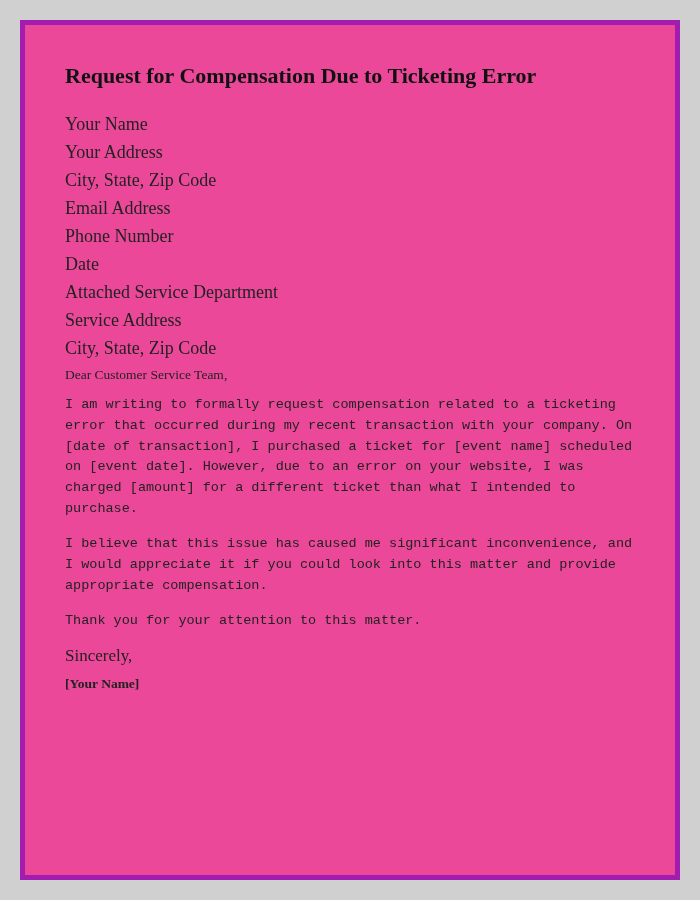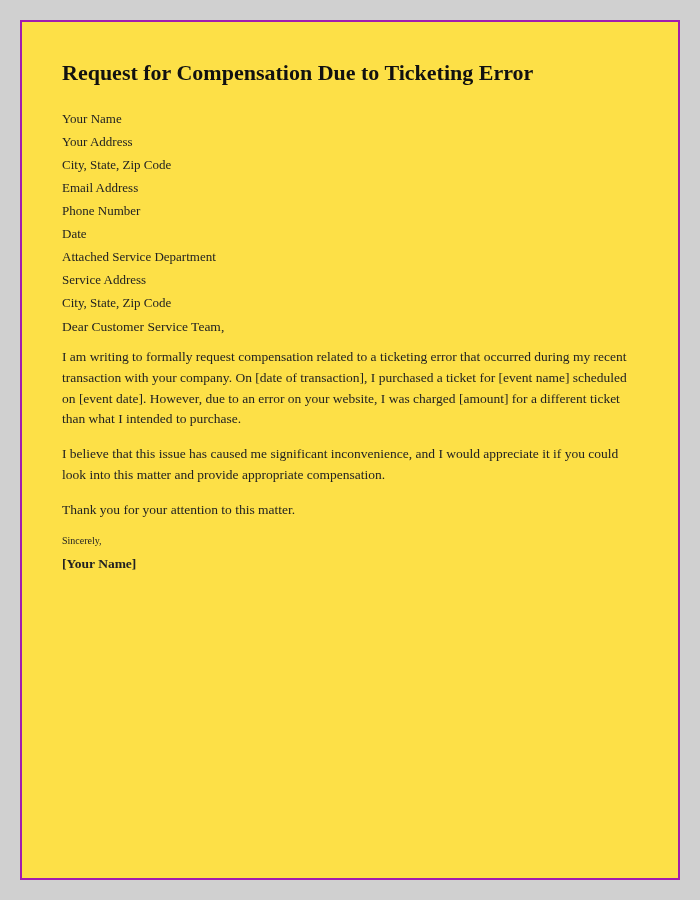--- a/index.html
+++ b/index.html
@@ -14,65 +14,65 @@
       justify-content: center;
       align-items: center;
       width: 700px;
       min-height: 900px;
       font-family: Georgia, 'Times New Roman', serif;
     }
 
     .page-wrapper {
       width: 660px;
       min-height: 860px;
-      background: #fde047;
-      border: 2px solid #a21caf;
+      background: #ec4899;
+      border: 5px solid #a21caf;
       padding: 36px 40px 40px 40px;
       margin: 20px auto;
     }
 
     .letter-title {
       font-size: 22px;
       font-weight: bold;
       font-family: Georgia, 'Times New Roman', serif;
       margin-bottom: 24px;
       line-height: 1.35;
       color: #111111;
     }
 
     .address-block {
       margin-bottom: 0;
     }
 
     .address-line {
-      font-size: 13px;
+      font-size: 18px;
       color: #222222;
       line-height: 1.0;
       margin-bottom: 10px;
       font-family: Georgia, 'Times New Roman', serif;
     }
 
     .salutation {
       font-size: 13.5px;
       color: #222222;
       margin-bottom: 12px;
       font-family: Georgia, 'Times New Roman', serif;
     }
 
     .body-paragraph {
       font-size: 13.5px;
       color: #222222;
       line-height: 1.55;
       margin-bottom: 14px;
-      font-family: Liberation Serif, serif;
+      font-family: Liberation Mono, monospace;
       text-align: left;
     }
 
     .closing {
-      font-size: 10px;
+      font-size: 17px;
       color: #222222;
       margin-top: 12px;
       margin-bottom: 10px;
       font-family: Georgia, 'Times New Roman', serif;
     }
 
     .signature {
       font-size: 13.5px;
       color: #222222;
       font-family: Georgia, 'Times New Roman', serif;

